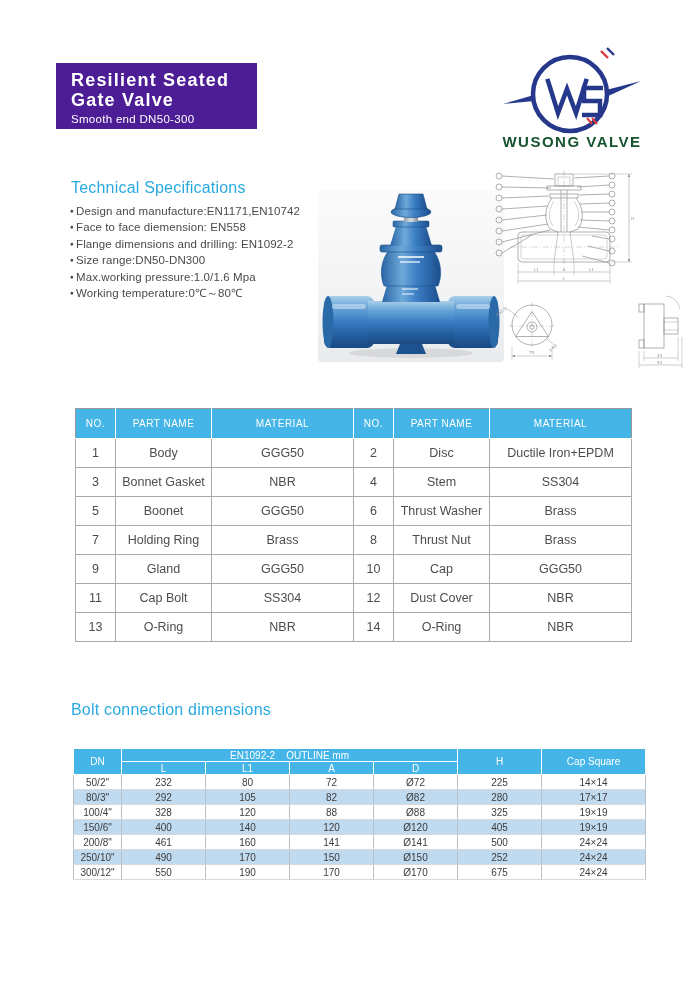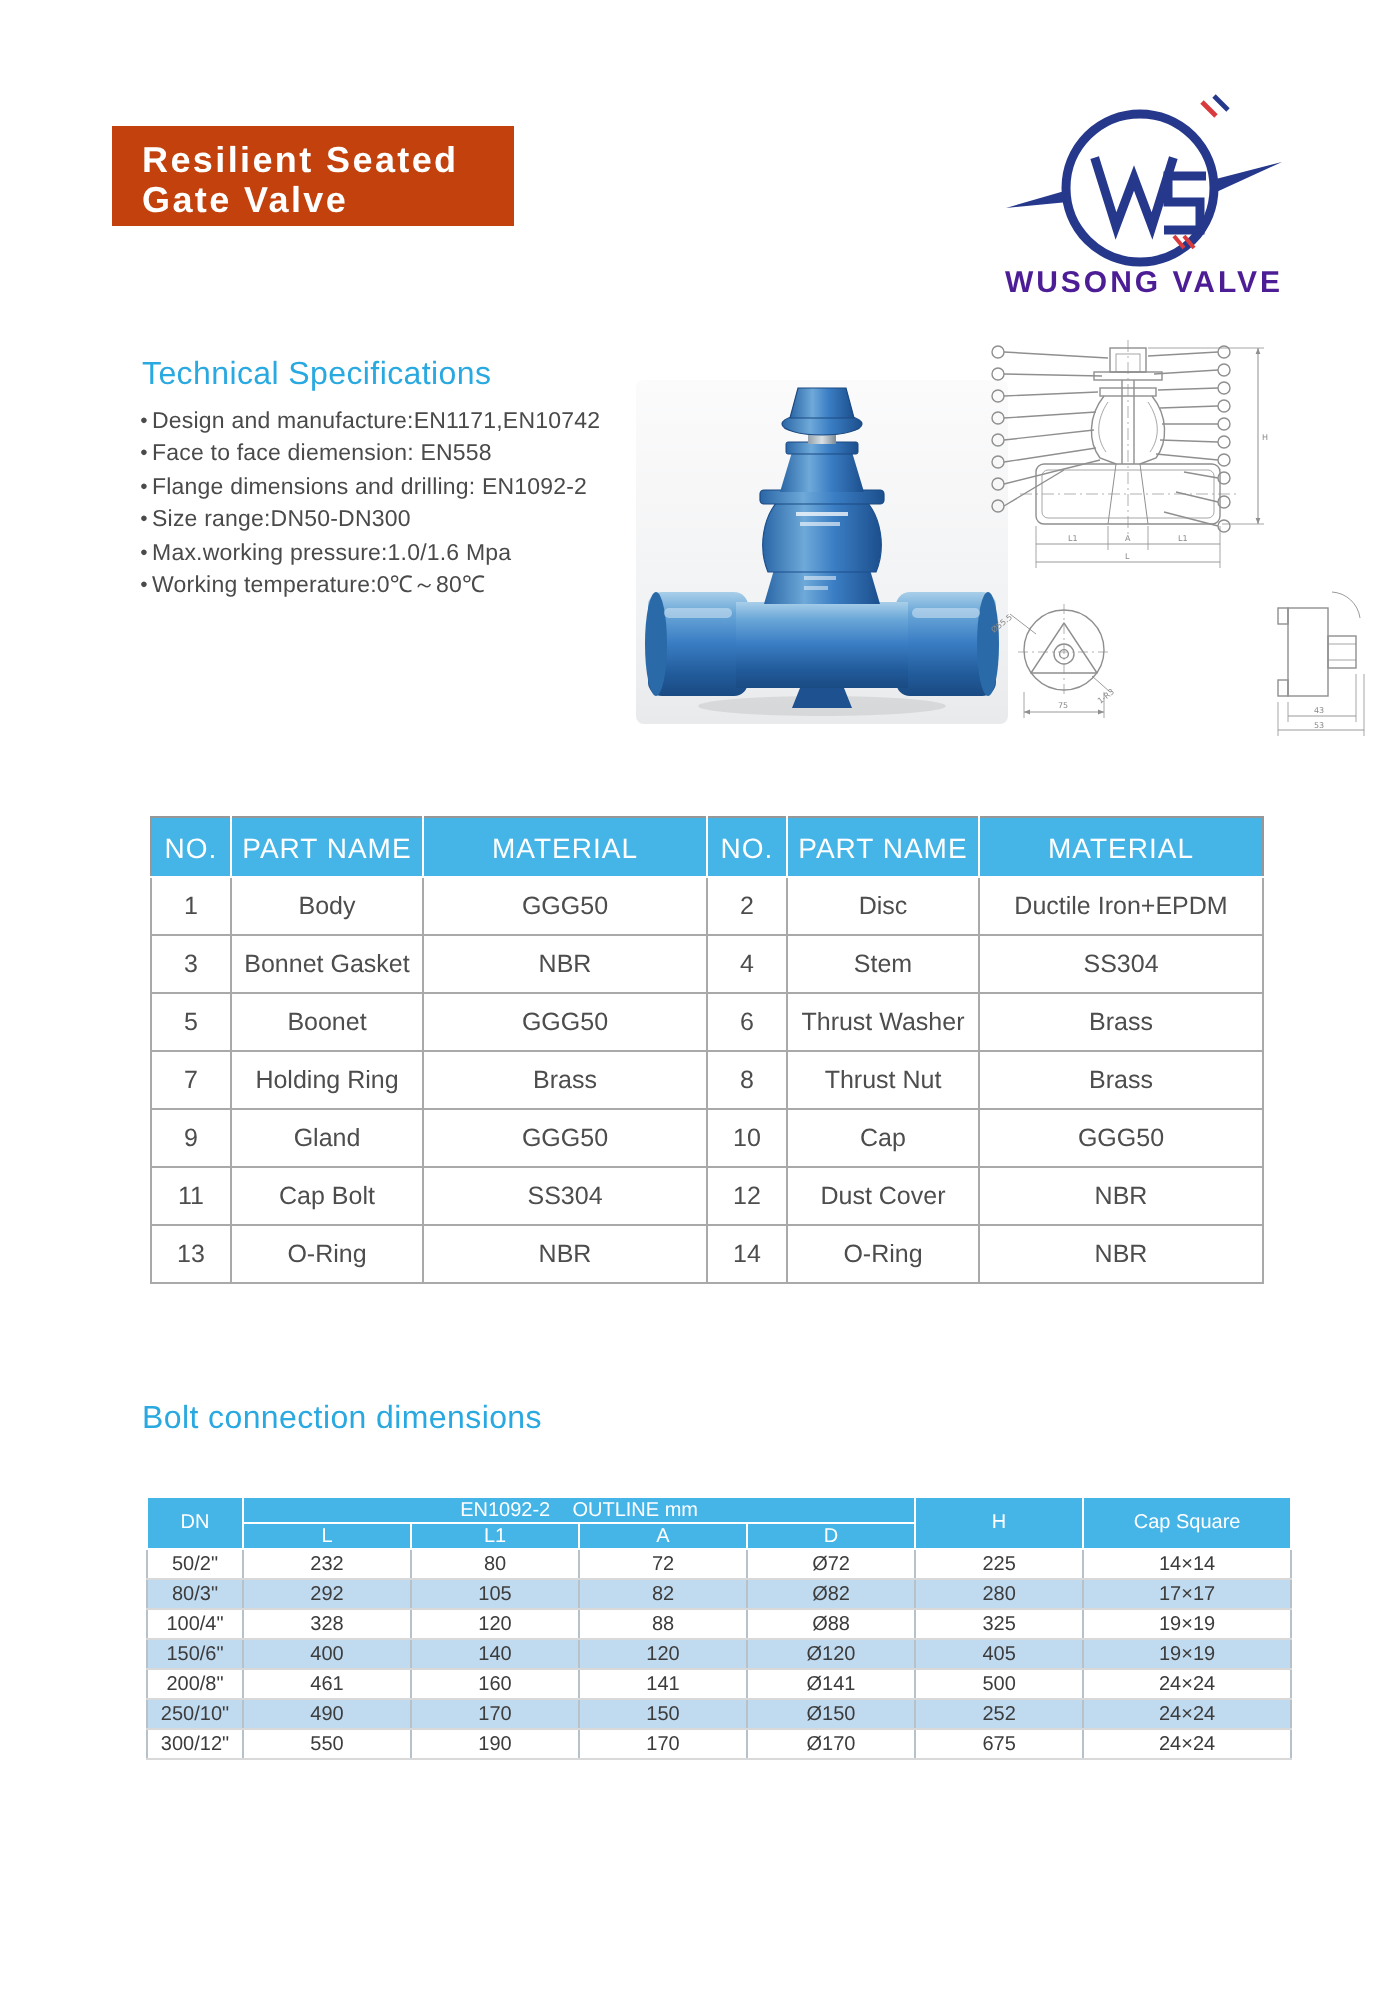--- a/index.html
+++ b/index.html
@@ -1,29 +1,29 @@
 <!DOCTYPE html>
 <html><head>
 <meta charset="utf-8">
 <style>
   html,body{margin:0;padding:0;background:#fff;}
   #page{position:relative;width:700px;height:1001px;background:#ffffff;
         font-family:"Liberation Sans",sans-serif;overflow:hidden;}
 
   
-  .banner{position:absolute;left:56px;top:63px;width:201px;height:50px;
-          background:#c2410c;color:#fff;padding:7px 0 0 15px;box-sizing:border-box;}
+  .banner{position:absolute;left:56px;top:63px;width:201px;height:66px;
+          background:#4c1d95;color:#fff;padding:7px 0 0 15px;box-sizing:border-box;}
   .banner .t{font-size:18px;font-weight:bold;letter-spacing:1.2px;line-height:20px;}
   .banner .s{font-size:11.5px;margin-top:3px;letter-spacing:.3px;}
   .banner .s .dn{}
 
   
   .logo-wrap{position:absolute;left:503px;top:44px;width:138px;height:96px;}
   .brand{position:absolute;left:488px;top:133px;width:168px;text-align:center;
-         color:#4c1d95;font-size:15px;font-weight:bold;letter-spacing:1.5px;}
+         color:#14532d;font-size:15px;font-weight:bold;letter-spacing:1.5px;}
 
   
   .sec{position:absolute;color:#2aa9e0;font-size:16px;letter-spacing:.2px;}
 
   
   .specs{position:absolute;left:70px;top:203px;margin:0;padding:0;list-style:none;
          font-size:11.5px;color:#4a4a4a;line-height:16.4px;letter-spacing:.1px;}
   .specs li::before{content:"●";font-size:6.5px;vertical-align:2px;margin-right:2px;color:#4a4a4a;}
 
   
@@ -31,21 +31,21 @@
          background:linear-gradient(180deg,#fbfbfc 0%,#f1f2f3 70%,#e9eaec 100%);
          border-radius:4px;}
   .photo svg{display:block;}
 
   
   .drawing{position:absolute;left:492px;top:168px;width:200px;height:215px;}
 
   
   .comp-table{position:absolute;left:75px;top:408px;width:556px;border-collapse:collapse;
               table-layout:fixed;font-size:12.5px;color:#4d4d4d;border:1.5px solid #979797;}
-  .comp-table th{background:#45b5e8;color:#fff;font-weight:normal;font-size:14px;
+  .comp-table th{background:#45b5e8;color:#fff;font-weight:normal;font-size:10px;
                  letter-spacing:.5px;height:27px;border:1px solid #fff;border-top:none;}
   .comp-table th:first-child{border-left:1px solid #979797;}
   .comp-table th:last-child{border-right:1px solid #979797;}
   .comp-table td{text-align:center;height:26px;border:1px solid #a9a9a9;background:#fff;}
 
   
   .dim-table{position:absolute;left:73px;top:748px;width:572px;border-collapse:collapse;
              table-layout:fixed;font-size:10px;color:#3c3c3c;border:1px solid #a5a5a5;}
   .dim-table th{background:#45b5e8;color:#fff;font-weight:normal;font-size:10px;
                 height:12px;border:1px solid #fff;padding:0;}

